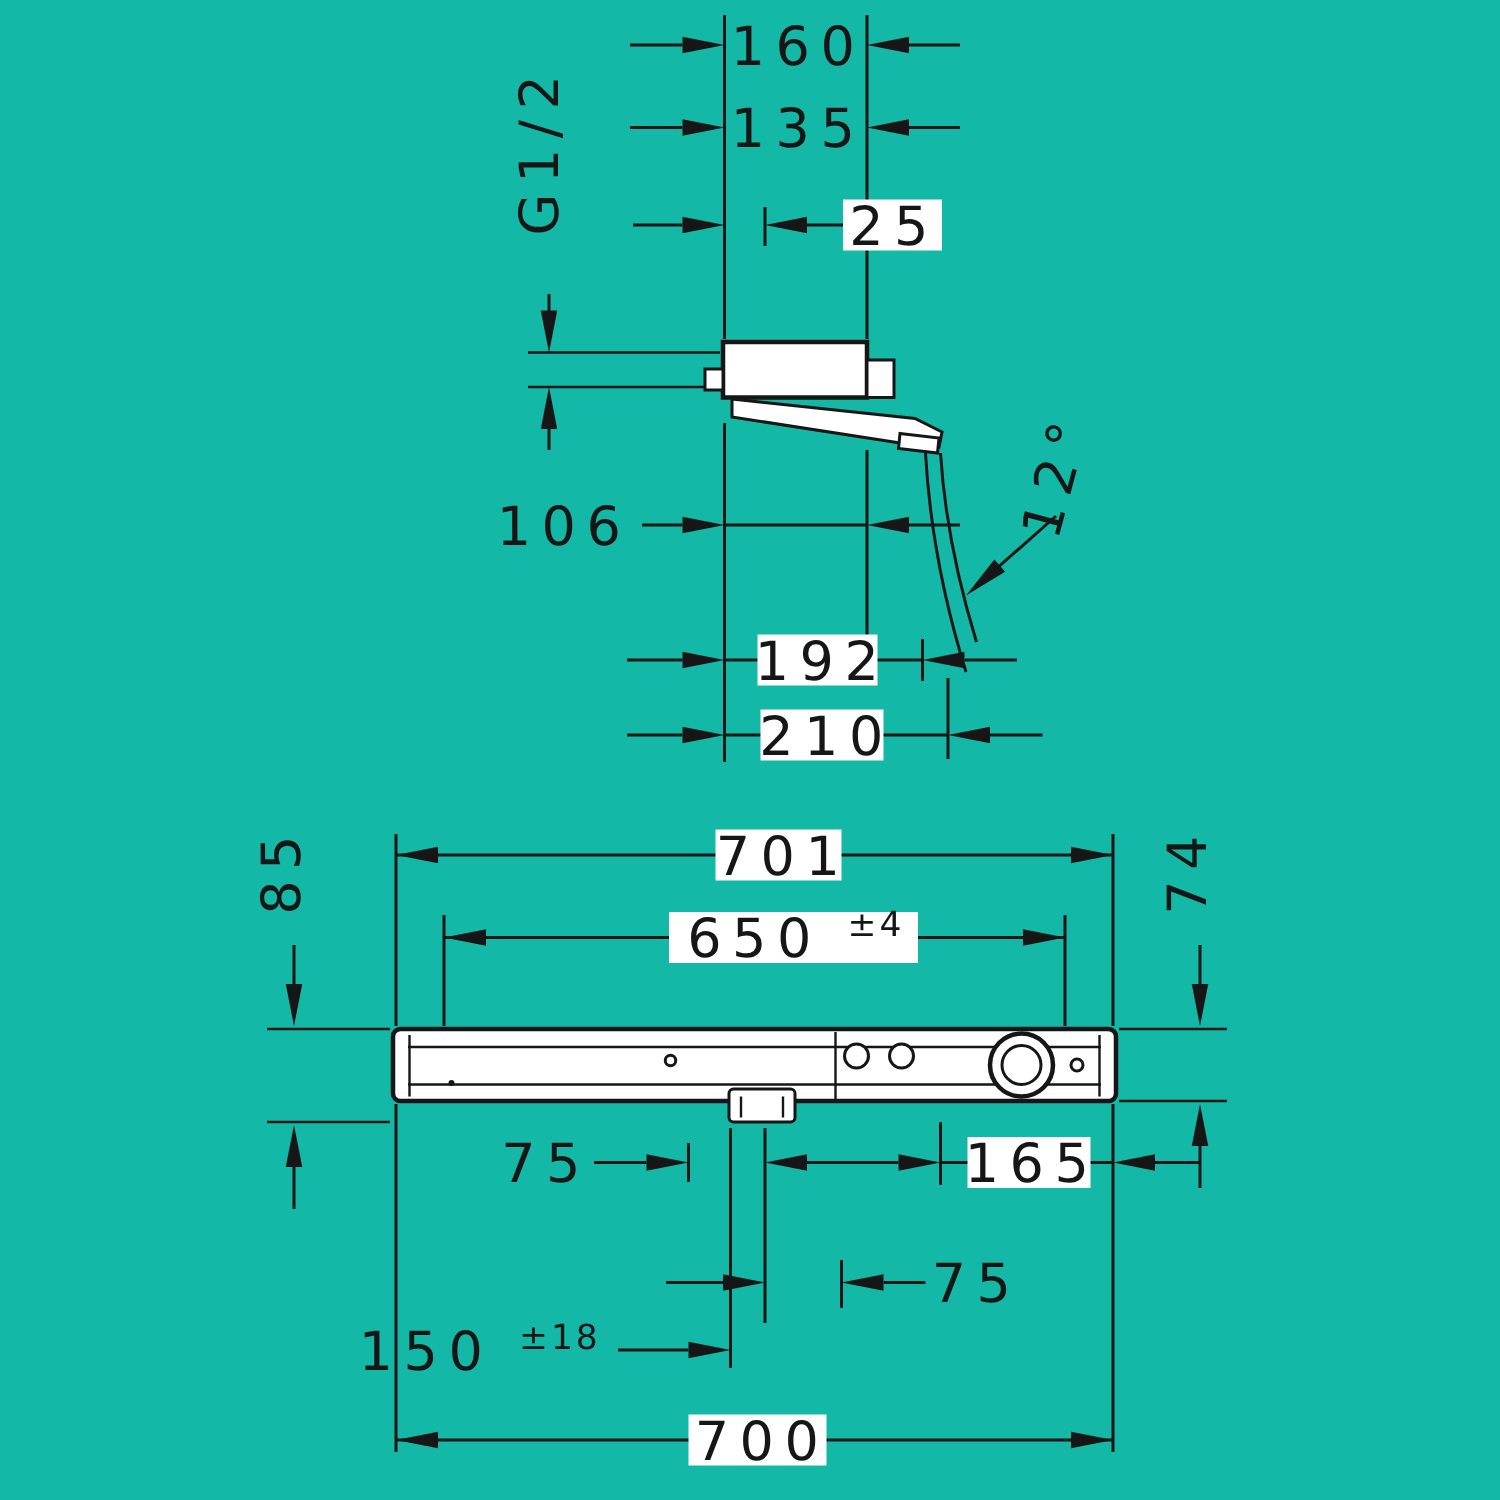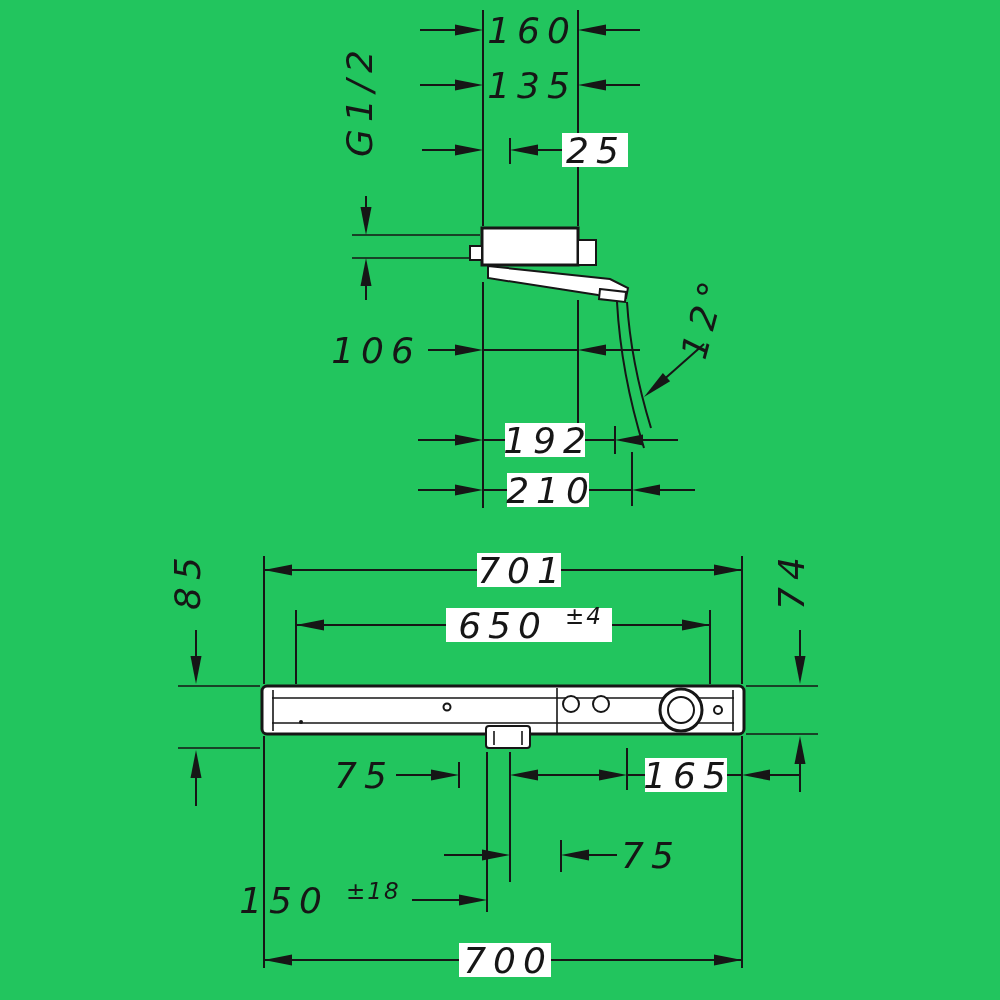--- a/index.html
+++ b/index.html
@@ -7,22 +7,21 @@
     padding: 0;
     background: #ffffff;
     width: 1000px;
     height: 1000px;
     font-family: "DejaVu Sans", sans-serif;
   }
   #stage {
     position: relative;
     width: 1000px;
     height: 1000px;
-    background: #22c55e;
-    font-style: italic;
+    background: #14b8a6;
   }
   svg { display: block; }
   .ln   { stroke: #161616; stroke-width: 2;   fill: none; }
   .ln-thin { stroke: #161616; stroke-width: 1.6; fill: none; }
   .part { stroke: #161616; stroke-width: 3;   fill: #ffffff; }
   .part-thin { stroke: #161616; stroke-width: 2; fill: #ffffff; }
   .arr  { fill: #161616; stroke: none; }
   .bg   { fill: #ffffff; stroke: none; }
   .dim  {
     font-family: "DejaVu Sans", sans-serif;

